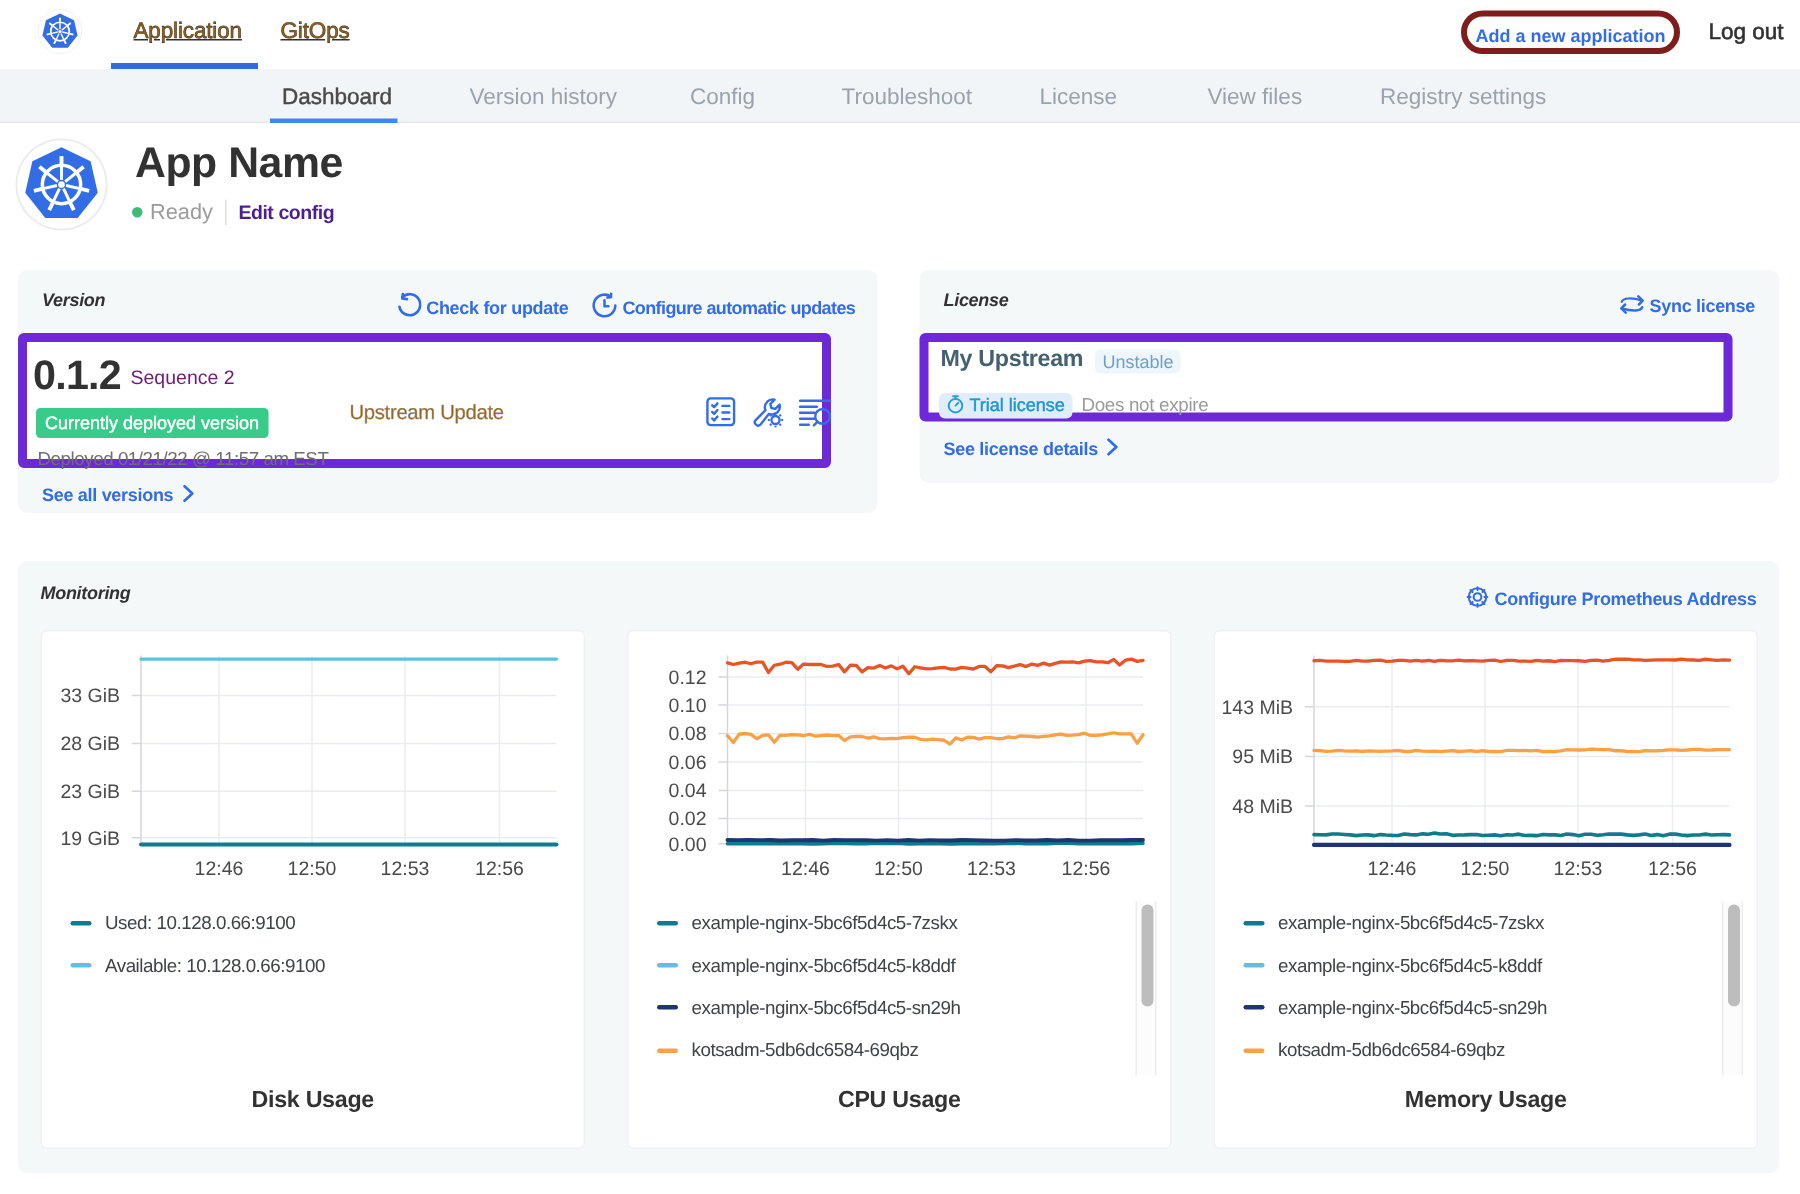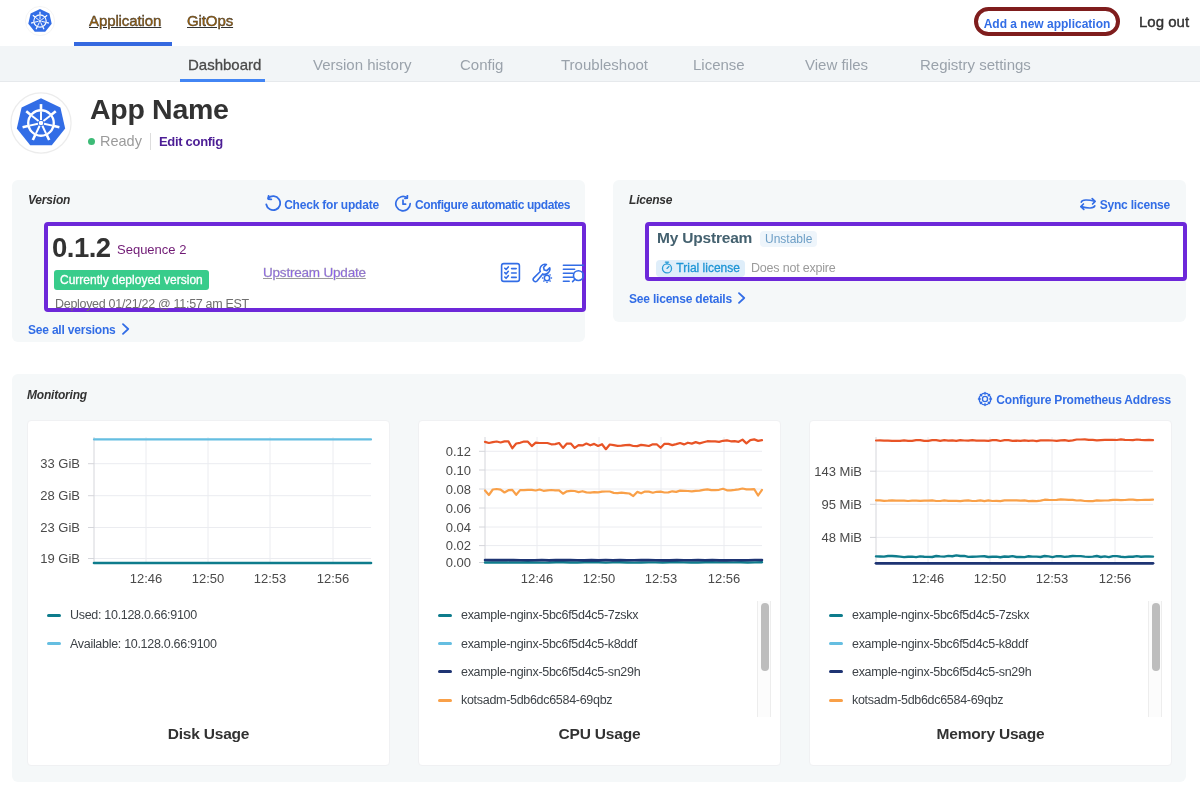--- a/index.html
+++ b/index.html
@@ -18,29 +18,29 @@
 .sn-underline{position:absolute;left:180px;top:79px;width:85px;height:3px;background:#4285f4;}
 
 .applogo{position:absolute;left:10px;top:92px;width:62px;height:62px;border-radius:50%;}
 .apptitle{position:absolute;left:90px;top:95px;font-size:28.5px;line-height:28px;font-weight:bold;color:#323232;letter-spacing:-0.3px;white-space:nowrap;}
 .statusrow{position:absolute;left:88px;top:133px;height:16px;font-size:14.5px;color:#9b9b9b;}
 .dot{display:inline-block;width:7px;height:7px;border-radius:50%;background:#3dbb77;margin-right:5px;vertical-align:1px;}
 .vsep{display:inline-block;width:1px;height:17px;background:#dddddd;margin:0 8px;vertical-align:-4px;}
 
 .card{position:absolute;background:#f5f8f9;border-radius:6px;}
 .cardtitle{position:absolute;left:16px;top:13px;font-size:12px;letter-spacing:-0.2px;font-weight:bold;color:#323232;font-style:italic;}
-.whitebox{position:absolute;left:32px;background:#ffffff;border-radius:4px;border:4px solid #6d28d9;}
+.whitebox{position:absolute;left:0;background:#ffffff;border-radius:4px;border:6px solid #6d28d9;}
 .toplink{font-size:12px;font-weight:bold;color:#326de6;white-space:nowrap;letter-spacing:-0.2px;}
 .seelink{position:absolute;left:16px;font-size:12px;font-weight:bold;color:#326de6;letter-spacing:-0.2px;}
 
 .vnum{position:absolute;left:4px;top:8px;font-size:27.5px;line-height:28px;font-weight:bold;color:#323232;letter-spacing:-0.5px;}
 .vseq{position:absolute;left:69px;top:16px;font-size:13px;color:#701a75;}
 .vbadge{position:absolute;left:6px;top:44px;height:20px;background:#38cc8b;color:#fff;font-size:12px;-webkit-text-stroke:0.3px #fff;border-radius:3px;line-height:20px;padding:0 6px;}
 .vdeployed{position:absolute;left:7px;top:71px;font-size:12.5px;letter-spacing:-0.3px;color:#6f6f6f;}
-.vupstream{position:absolute;left:215px;top:39px;font-size:13.5px;-webkit-text-stroke:0.3px #9b9b9b;letter-spacing:-0.2px;color:#8b5cf6;text-decoration:underline;}
+.vupstream{position:absolute;left:215px;top:39px;font-size:13.5px;-webkit-text-stroke:0.3px #9b9b9b;letter-spacing:-0.2px;color:#a16207;}
 .vicons{position:absolute;left:452px;top:36px;width:85px;display:flex;justify-content:space-between;align-items:center;}
 
 .lcust{position:absolute;left:8px;top:3px;font-size:15.5px;letter-spacing:-0.2px;font-weight:bold;color:#44616f;}
 .lbadge{position:absolute;left:111px;top:5px;height:16px;background:#eef5fb;color:#6e9fc6;font-size:12px;border-radius:4px;line-height:16px;padding:0 5px;}
 .tbadge{position:absolute;left:7px;top:34px;height:17px;background:#dfeefa;color:#1e95d5;font-size:12px;-webkit-text-stroke:0.3px #1e95d5;border-radius:4px;line-height:17px;padding:0 5px;}
 .lexpire{position:absolute;left:102px;top:35px;font-size:12.5px;letter-spacing:-0.2px;color:#9b9b9b;}
 
 .chartcard{position:absolute;top:46px;width:363px;height:346px;background:#fff;border-radius:4px;border:1px solid #f0f1f3;}
 .legend{position:absolute;left:0;top:180px;width:340px;}
 .lrow{height:28.4px;display:flex;align-items:center;}

